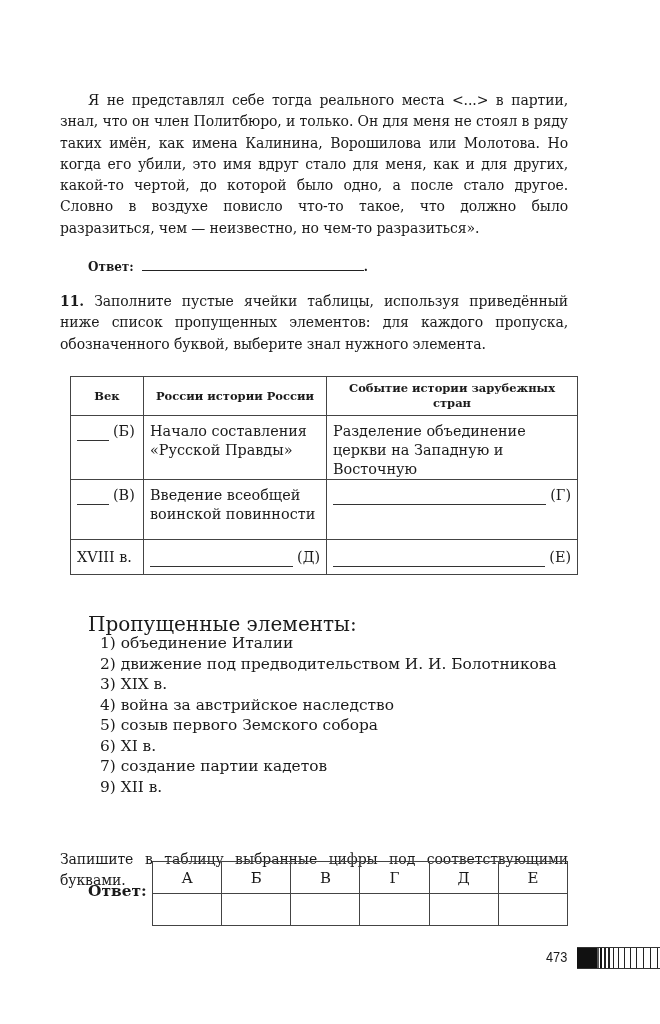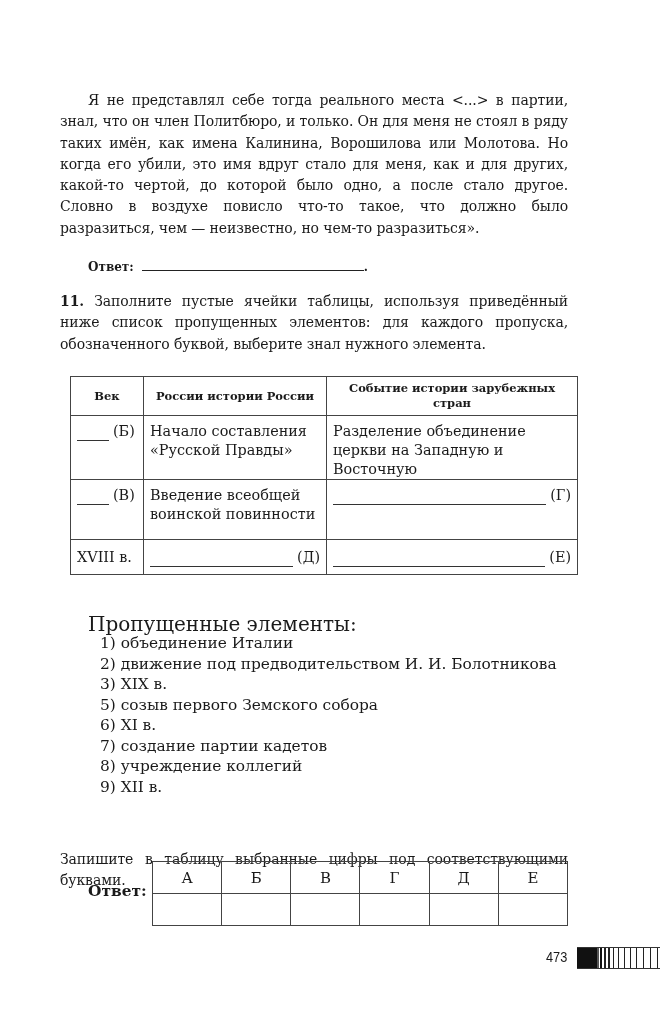--- a/index.html
+++ b/index.html
@@ -126,24 +126,24 @@
           </td>
     </tr>
   </tbody>
     </table>
 
   <div class="list-head">Пропущенные элементы:</div>
   <div class="list">
     <div>1) объединение Италии</div>
     <div>2) движение под предводительством И. И. Болотникова</div>
     <div>3) XIX в.</div>
+    <div>4) война за австрийское наследство</div>
     <div>5) созыв первого Земского собора</div>
     <div>6) XI в.</div>
     <div>7) создание партии кадетов</div>
-    <div>8) учреждение коллегий</div>
     <div>9) XII в.</div>
   </div>
 
   <div class="para write">Запишите в таблицу выбранные цифры под соответствующими буквами.</div>
 
   <div class="ans-label">Ответ:</div>
   <table class="ans">
     <tbody>
         <tr>
       <th>А</th>

